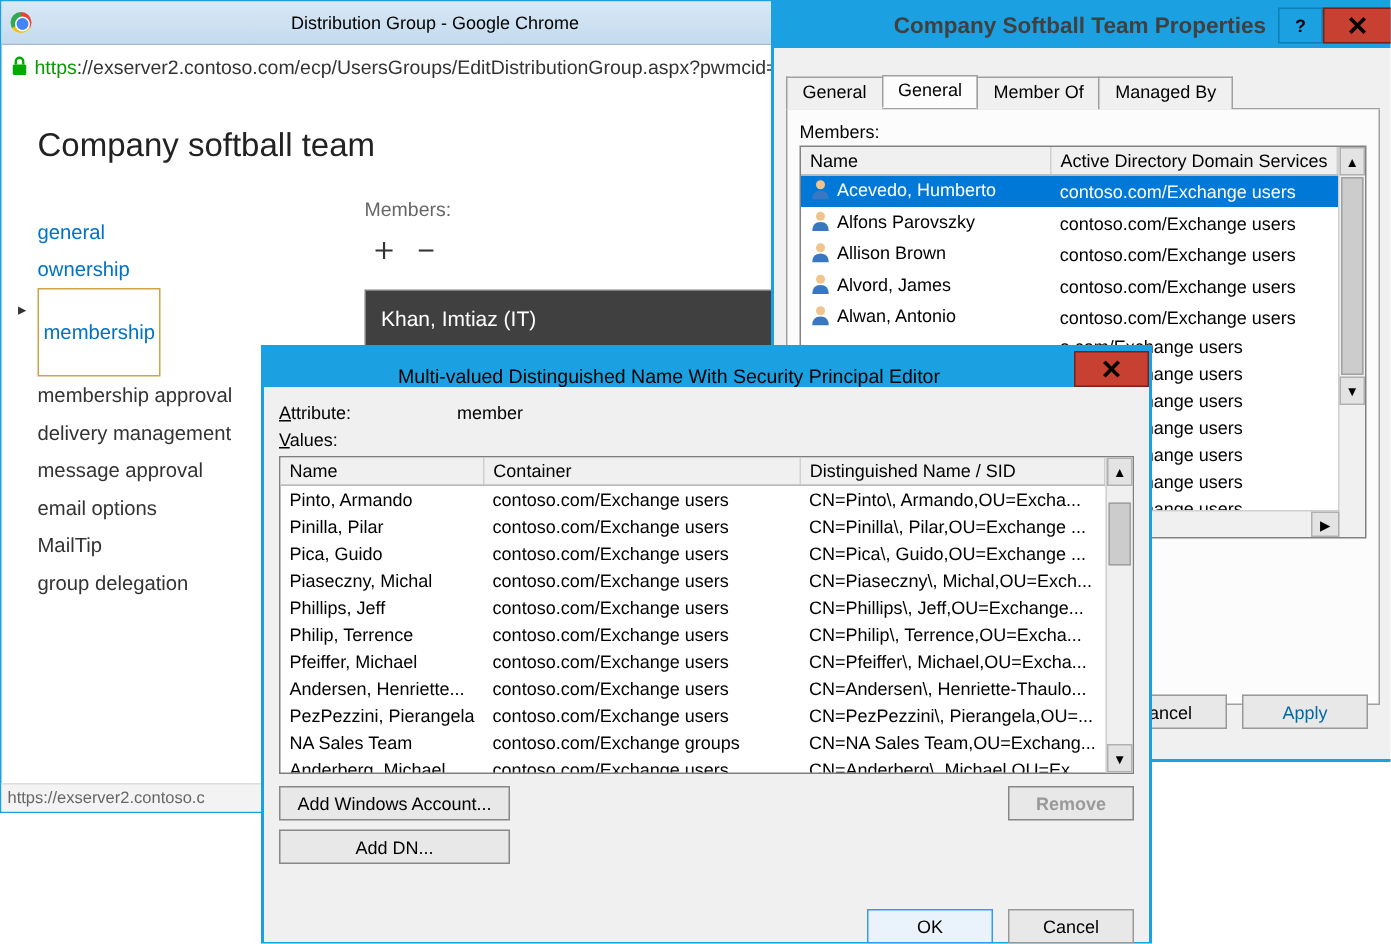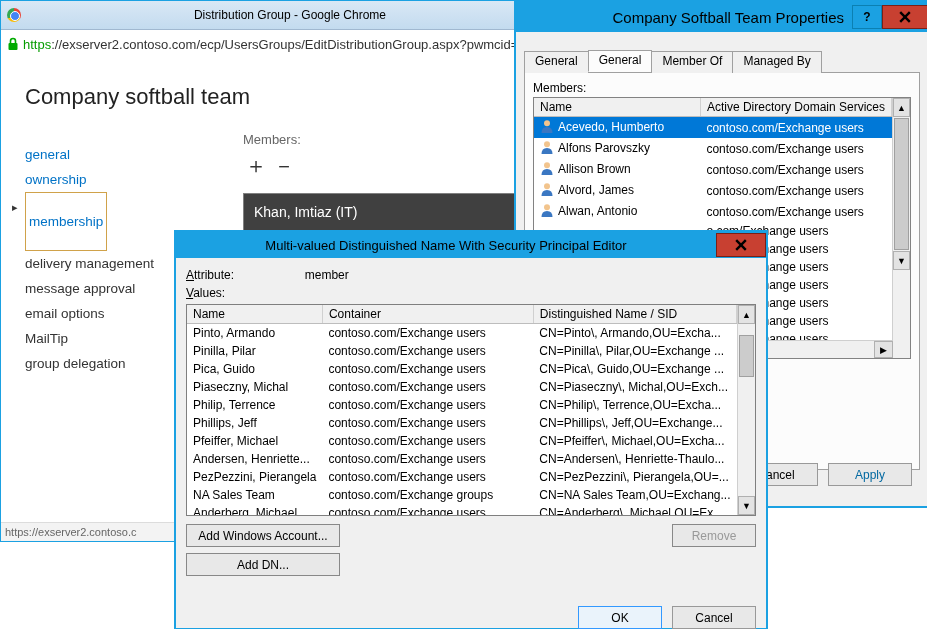--- a/index.html
+++ b/index.html
@@ -119,21 +119,21 @@
     width:412px; height:504px;
     background:#f0f0f0;
     border:2px solid #1ba1e2;
   }
   .props-titlebar{
     height:30px; background:#1ba1e2; position:relative;
     display:flex; align-items:center; justify-content:flex-end;
     padding-right:0;
   }
   .props-titlebar .title{
-    flex:1; text-align:right; padding-right:8px; font-size:15px; color:#000000;
+    flex:1; text-align:right; padding-right:8px; font-size:15px; color:#404040;font-weight:bold;
   }
   .props-titlebar .help{
     width:28px; height:22px; background:#1ba1e2; border:1px solid #0b80b2;
     display:flex; align-items:center; justify-content:center; font-weight:bold;
   }
   .props-titlebar .close{
     width:44px; height:22px; background:#c84031; border:1px solid #7a2016;
     display:flex; align-items:center; justify-content:center;
   }
   .props-titlebar .close svg{width:12px;height:12px;}
@@ -193,21 +193,21 @@
   .dlg-buttons button.ok{border:1px solid #3399ff; background:#eaf3fb;}
 
   
   .editor-window{
     position:absolute;
     left:174px; top:230px;
     width:590px; height:396px;
     background:#f0f0f0;
     border:2px solid #1ba1e2;
   }
-  .editor-titlebar{height:26px;background:#1ba1e2;display:flex;align-items:center;}
+  .editor-titlebar{height:26px;background:#1ba1e2;display:flex;align-items:flex-end;}
   .editor-titlebar .title{flex:1; text-align:center; font-size:13px; color:#000;}
   .editor-titlebar .close{width:48px;height:22px;background:#c84031;border:1px solid #7a2016;
     display:flex;align-items:center;justify-content:center;}
   .editor-titlebar .close svg{width:12px;height:12px;}
   .editor-body{ position:absolute; left:10px; right:10px; top:32px; bottom:10px;}
   .editor-body .attr{font-size:12px; margin:4px 0;}
   .editor-body .attr .k{text-decoration:underline;}
   .editor-body .attr .spacer{display:inline-block;width:64px;}
   .editor-listwrap{ border:1px solid #7f7f7f; background:#fff; height:210px; display:flex; margin-top:2px; position:relative;}
   .editor-listwrap .body{flex:1; overflow:hidden;}
@@ -215,21 +215,21 @@
   .editor-listwrap .vscroll .arrow{height:17px; background:#e3e3e3; border:1px solid #b0b0b0;
     display:flex;align-items:center;justify-content:center;font-size:9px;}
   .editor-listwrap .vscroll .thumb{flex:0 0 40px; margin:1px; background:#ccc; border:1px solid #a0a0a0;}
   .editor-listwrap table{width:100%; border-collapse:collapse; font-size:12px;}
   .editor-listwrap th{background:#f0f0f0;text-align:left;font-weight:normal;
     border-right:1px solid #d0d0d0;border-bottom:1px solid #bdbdbd;padding:2px 6px;white-space:nowrap;}
   .editor-listwrap td{padding:2px 6px; white-space:nowrap;}
   .editor-actions{display:flex; gap:24px; margin-top:8px;}
   .editor-actions button{width:154px;height:23px;font-size:12px;border:1px solid #888;background:#e8e8e8;}
   .editor-actions .remove{margin-left:auto; width:84px;}
-  .editor-actions .remove:disabled{color:#999;}
+  .editor-actions .remove:disabled{color:#999;font-weight:bold;}
   .editor-bottom{display:flex; gap:10px; justify-content:flex-end; margin-top:30px;}
   .editor-bottom button{width:84px;height:23px;font-size:12px;border:1px solid #999;background:#e8e8e8;}
   .editor-bottom button.ok{border:1px solid #3399ff; background:#eaf3fb;}
 
   
   .xglyph{stroke:#000; stroke-width:2;}
 </style>
 </head>
 <body>
 
@@ -268,20 +268,21 @@
     </span>
   </div>
 
   <div class="chrome-body">
     <h1>Company softball team</h1>
 
     <div class="chrome-nav">
       <div class="item blue">general</div>
       <div class="item blue">ownership</div>
       <div class="item blue"><span class="sel">membership</span></div>
+      <div class="item">membership approval</div>
       <div class="item">delivery management</div>
       <div class="item">message approval</div>
       <div class="item">email options</div>
       <div class="item">MailTip</div>
       <div class="item">group delegation</div>
     </div>
 
     <div class="members-panel">
       <div class="lbl">Members:</div>
       <div class="plusminus">
@@ -467,28 +468,28 @@
                 <td>Pica, Guido</td>
                 <td>contoso.com/Exchange users</td>
                 <td>CN=Pica\, Guido,OU=Exchange ...</td>
               </tr>
               <tr>
                 <td>Piaseczny, Michal</td>
                 <td>contoso.com/Exchange users</td>
                 <td>CN=Piaseczny\, Michal,OU=Exch...</td>
               </tr>
               <tr>
+                <td>Phillips, Jeff</td>
+                <td>contoso.com/Exchange users</td>
+                <td>CN=Phillips\, Jeff,OU=Exchange...</td>
+              </tr>
+              <tr>
                 <td>Philip, Terrence</td>
                 <td>contoso.com/Exchange users</td>
                 <td>CN=Philip\, Terrence,OU=Excha...</td>
-              </tr>
-              <tr>
-                <td>Phillips, Jeff</td>
-                <td>contoso.com/Exchange users</td>
-                <td>CN=Phillips\, Jeff,OU=Exchange...</td>
               </tr>
               <tr>
                 <td>Pfeiffer, Michael</td>
                 <td>contoso.com/Exchange users</td>
                 <td>CN=Pfeiffer\, Michael,OU=Excha...</td>
               </tr>
               <tr>
                 <td>Andersen, Henriette...</td>
                 <td>contoso.com/Exchange users</td>
                 <td>CN=Andersen\, Henriette-Thaulo...</td>

